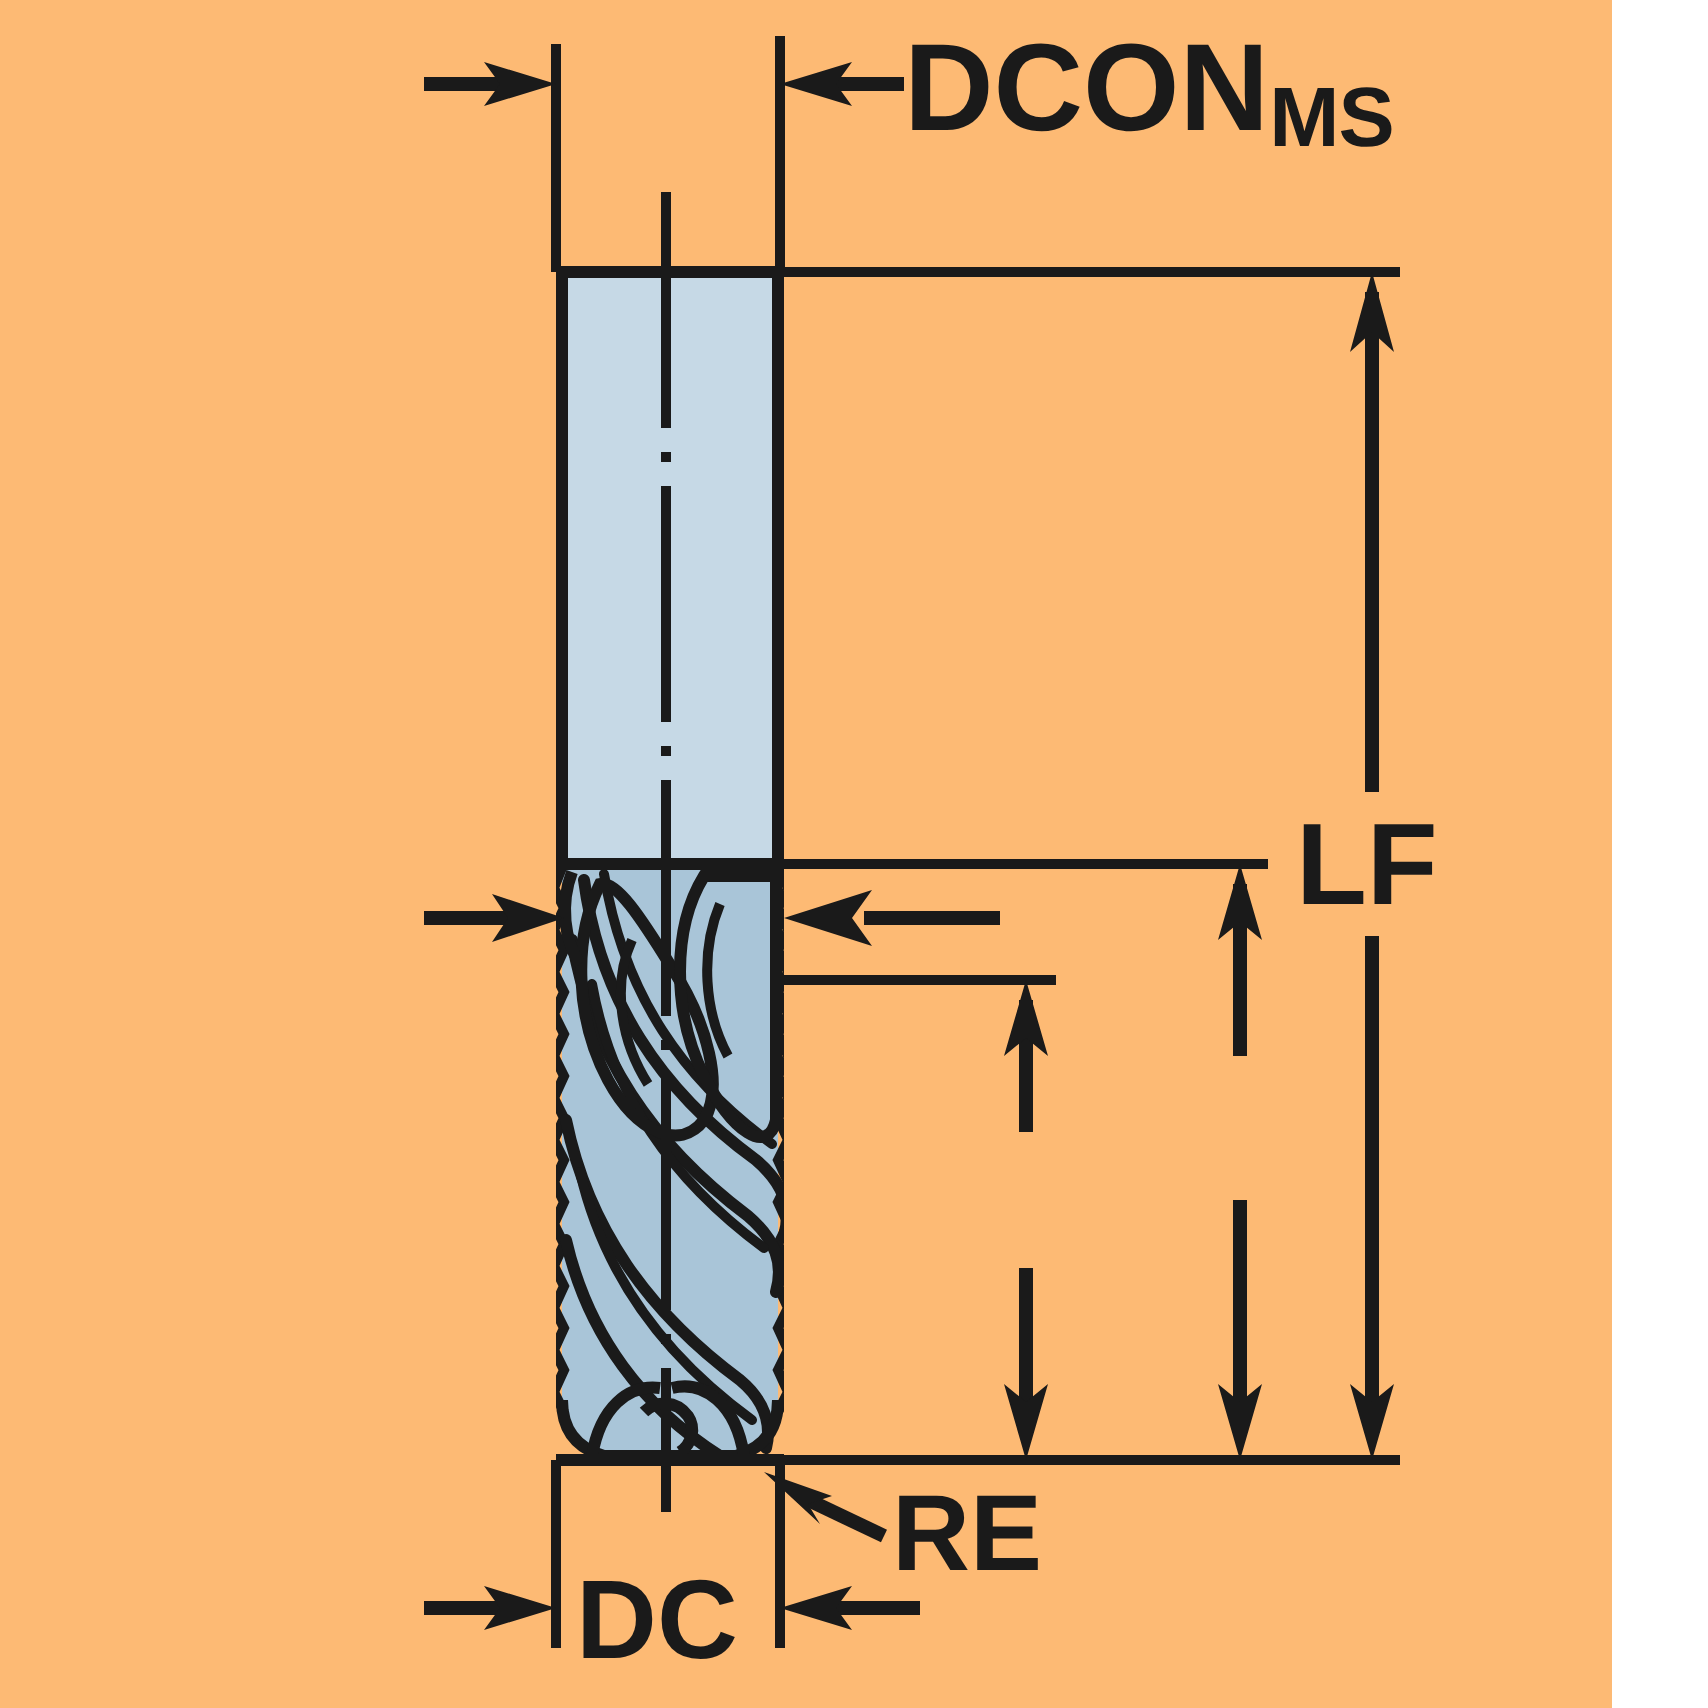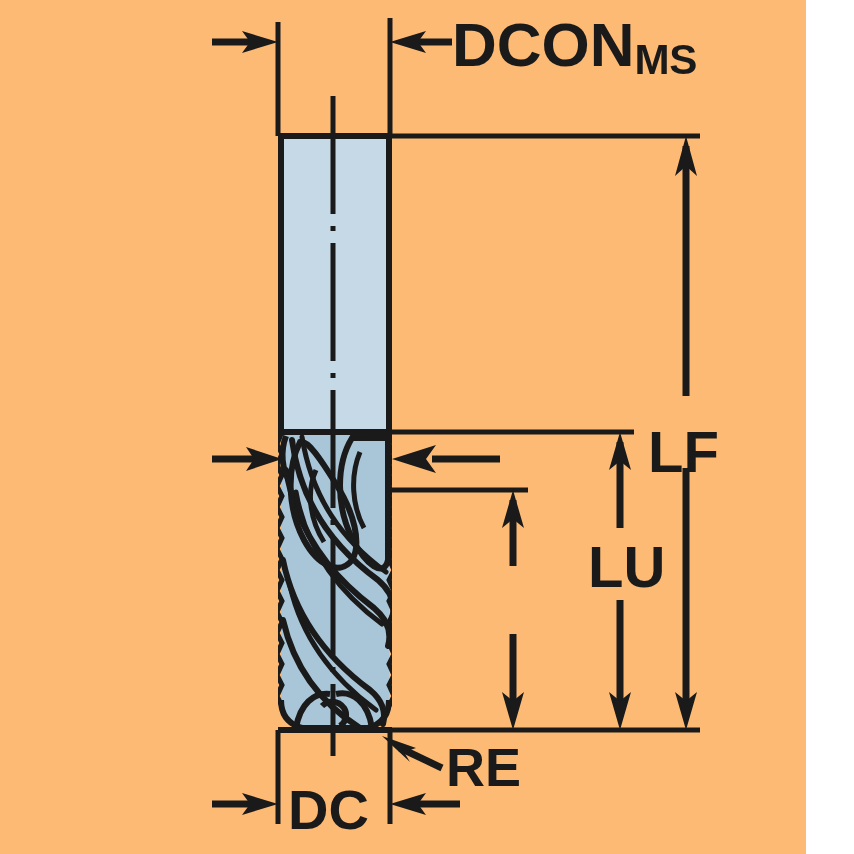--- a/index.html
+++ b/index.html
@@ -30,21 +30,21 @@
   }
   .dim-label .sub {
     font-size: 0.68em;
     vertical-align: baseline;
     position: relative;
     top: 0.20em;
     letter-spacing: -0.01em;
   }
   #label-dconms { left: 452px; top: 14px;  font-size: 62px; }
   #label-dn     { left: 136px; top: 426px; font-size: 54px; }
-  #label-lf     { left: 648px; top: 404px; font-size: 58px; margin-top: 19px; }
+  #label-lf     { left: 648px; top: 404px; font-size: 58px; }
   #label-lu     { left: 588px; top: 538px; font-size: 58px; }
   #label-apmx   { left: 418px; top: 576px; font-size: 56px; }
   #label-re     { left: 446px; top: 740px; font-size: 54px; }
   #label-dc     { left: 288px; top: 782px; font-size: 56px; }
 </style>
 </head>
 <body>
 
 <div id="page">
 
@@ -178,20 +178,19 @@
       <line x1="404" y1="804" x2="460" y2="804" stroke="#1a1a1a" stroke-width="7"></line>
       <polygon points="390,804 426,793 418,804 426,815" fill="#1a1a1a"></polygon>
     </g>
   </svg>
 
   <div class="dim-label" id="label-dconms"><span>DCON</span><span class="sub">MS</span></div>
 
 
   <div class="dim-label" id="label-lf">LF</div>
 
-  <div class="dim-label" id="label-lu">LU</div>
 
 
   <div class="dim-label" id="label-re">RE</div>
 
   <div class="dim-label" id="label-dc">DC</div>
 
 </div>
 
 </body></html>

